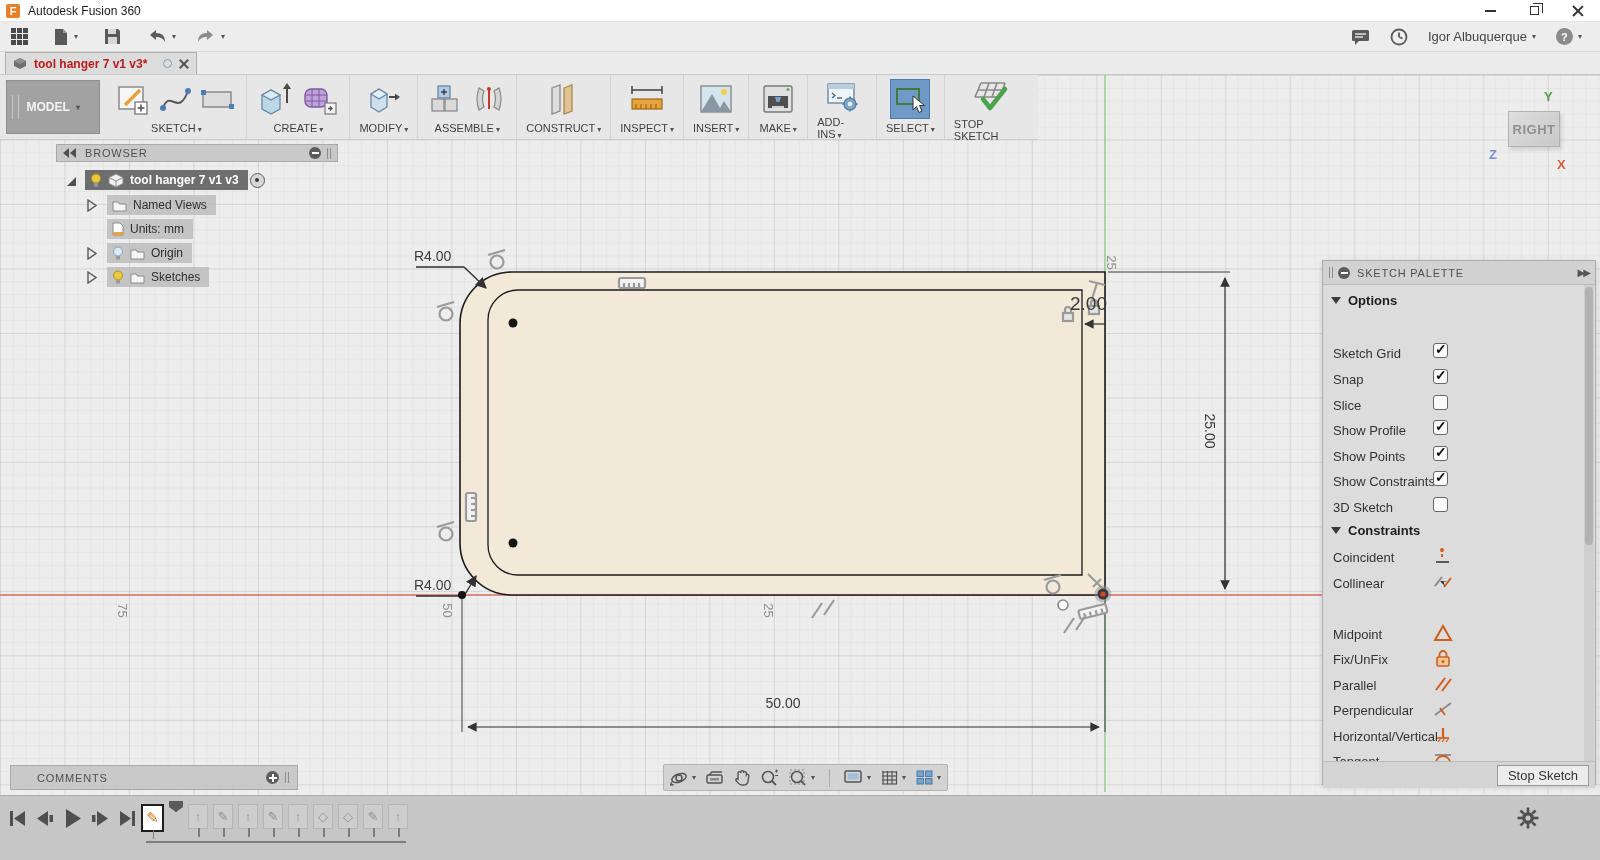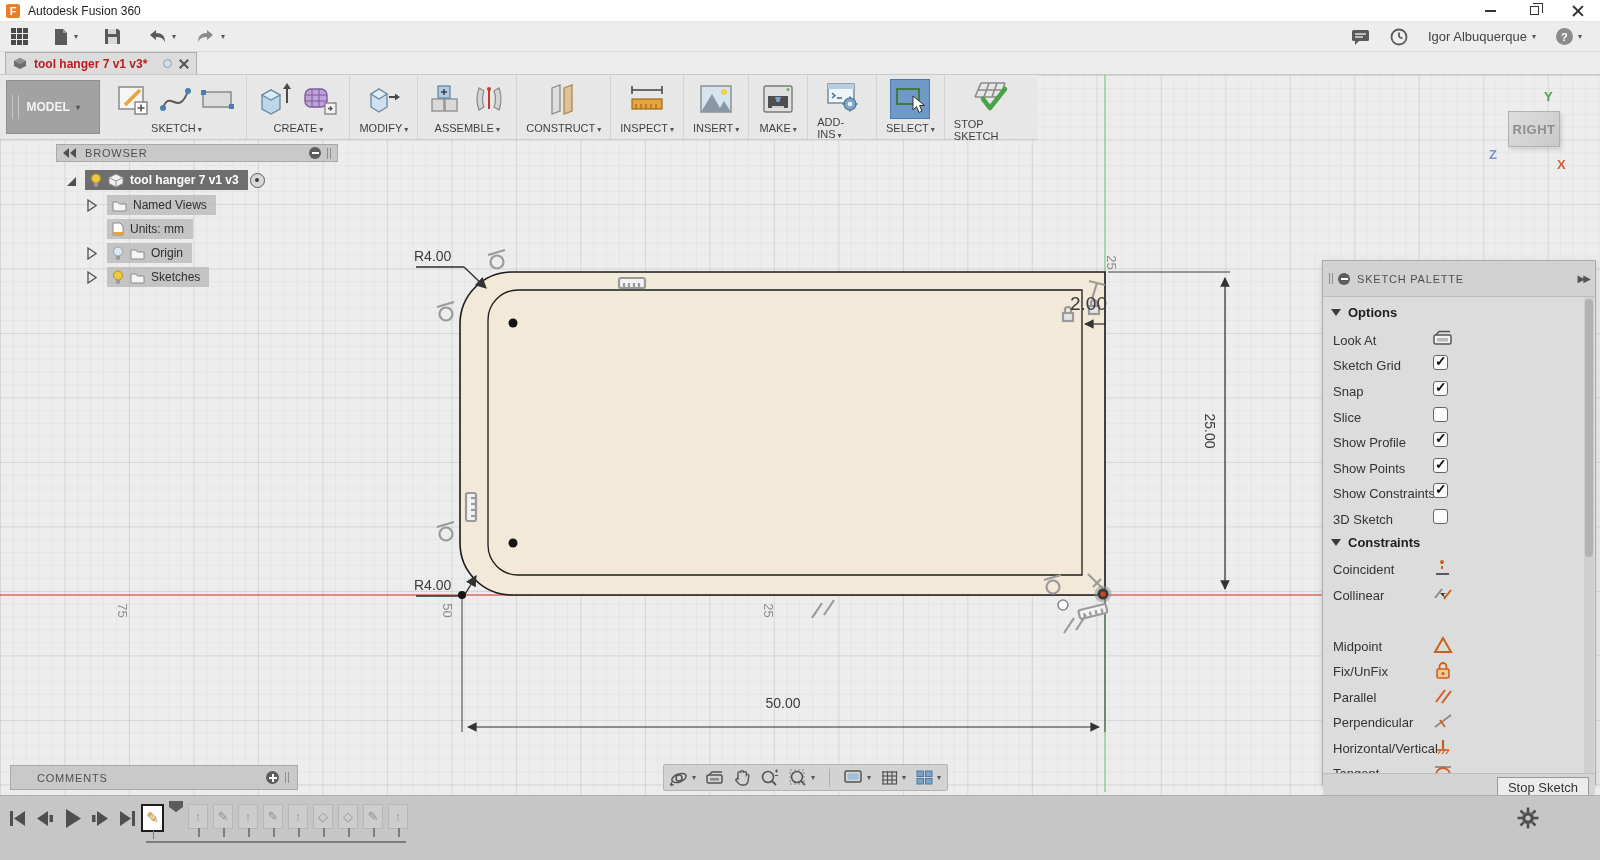--- a/index.html
+++ b/index.html
@@ -78,21 +78,21 @@
   .grip{width:4px;height:11px;border-left:1.5px solid #8c8c8c;border-right:1.5px solid #8c8c8c;margin-left:6px;}
   .browser{left:10px;top:144px;width:282px;margin-left:46px;}
   .brow{position:absolute;display:flex;align-items:center;}
   .pill{display:inline-flex;align-items:center;gap:6px;height:20px;padding:0 9px 0 5px;background:rgba(184,184,184,0.78);font-size:12px;color:#2e2e2e;}
   .pill.sel{background:#6e6e6e;color:#fff;font-weight:bold;}
   .radio{width:15px;height:15px;border-radius:50%;background:#d8d8d8;border:1.5px solid #5a5a5a;position:relative;margin-left:2px;}
   .radio:before{content:"";position:absolute;left:4px;top:4px;width:4px;height:4px;border-radius:50%;background:#3a3a3a;}
 
   
   .palette{left:1322px;top:260px;width:274px;height:525px;background:#dcdcdc;border:1px solid #ababab;box-shadow:0 2px 6px rgba(0,0,0,0.15);}
-  .pal-hdr{display:flex;align-items:center;height:36px;background:#d2d2d2;border-bottom:1px solid #bdbdbd;padding:0 6px;}
+  .pal-hdr{display:flex;align-items:center;height:24px;background:#d2d2d2;border-bottom:1px solid #bdbdbd;padding:0 6px;}
   .pal-hdr .htitle{font-size:11px;color:#4f4f4f;letter-spacing:0.8px;margin-left:7px;}
   .chevs{margin-left:auto;color:#555;font-size:10px;letter-spacing:-2px;}
   .pal-body{position:relative;height:476px;overflow:hidden;}
   .sechdr{position:absolute;left:8px;display:flex;align-items:center;gap:7px;font-size:13px;font-weight:bold;color:#1d1d1d;}
   .tri-down{width:0;height:0;border-left:5px solid transparent;border-right:5px solid transparent;border-top:7px solid #3a3a3a;}
   .prow{position:absolute;left:0;width:100%;height:22px;}
   .plabel{position:absolute;left:10px;top:3px;font-size:13px;color:#333;}
   .pctrl{position:absolute;left:110px;top:0;}
   .checkbox{display:block;width:15px;height:15px;border:1.5px solid #666;border-radius:3px;background:#fbfbfb;position:relative;}
   .checkbox.checked:after{content:"✓";position:absolute;left:1px;top:-3px;font-size:14px;font-weight:bold;color:#111;}
@@ -615,30 +615,20 @@
       <span class="minuscirc" style="margin-left:5px;"></span>
       <span class="htitle">SKETCH PALETTE</span>
       <span class="chevs">▶▶</span>
     </div>
     <div class="pal-body">
       <div class="sechdr" style="top:8px;">
         <span class="tri-down"></span>
         <span>Options</span>
       </div>
 
-      <div class="prow" style="top:33px;">
-        <span class="plabel">Look At</span>
-        <span class="pctrl">
-          <svg width="20" height="16">
-            <rect x="1" y="5" width="17" height="9" rx="1.5" fill="#f2f2f2" stroke="#555" stroke-width="1.5"></rect>
-            <path d="M3 5 l3 -3.5 h11" fill="none" stroke="#555" stroke-width="1.5"></path>
-            <rect x="4" y="8" width="11" height="3.5" fill="#b8b8b8"></rect>
-          </svg>
-        </span>
-      </div>
       <div class="prow" style="top:58px;">
         <span class="plabel">Sketch Grid</span>
         <span class="pctrl">
             <span class="checkbox checked"></span>
           </span>
       </div>
       <div class="prow" style="top:84px;">
         <span class="plabel">Snap</span>
         <span class="pctrl">
             <span class="checkbox checked"></span>

